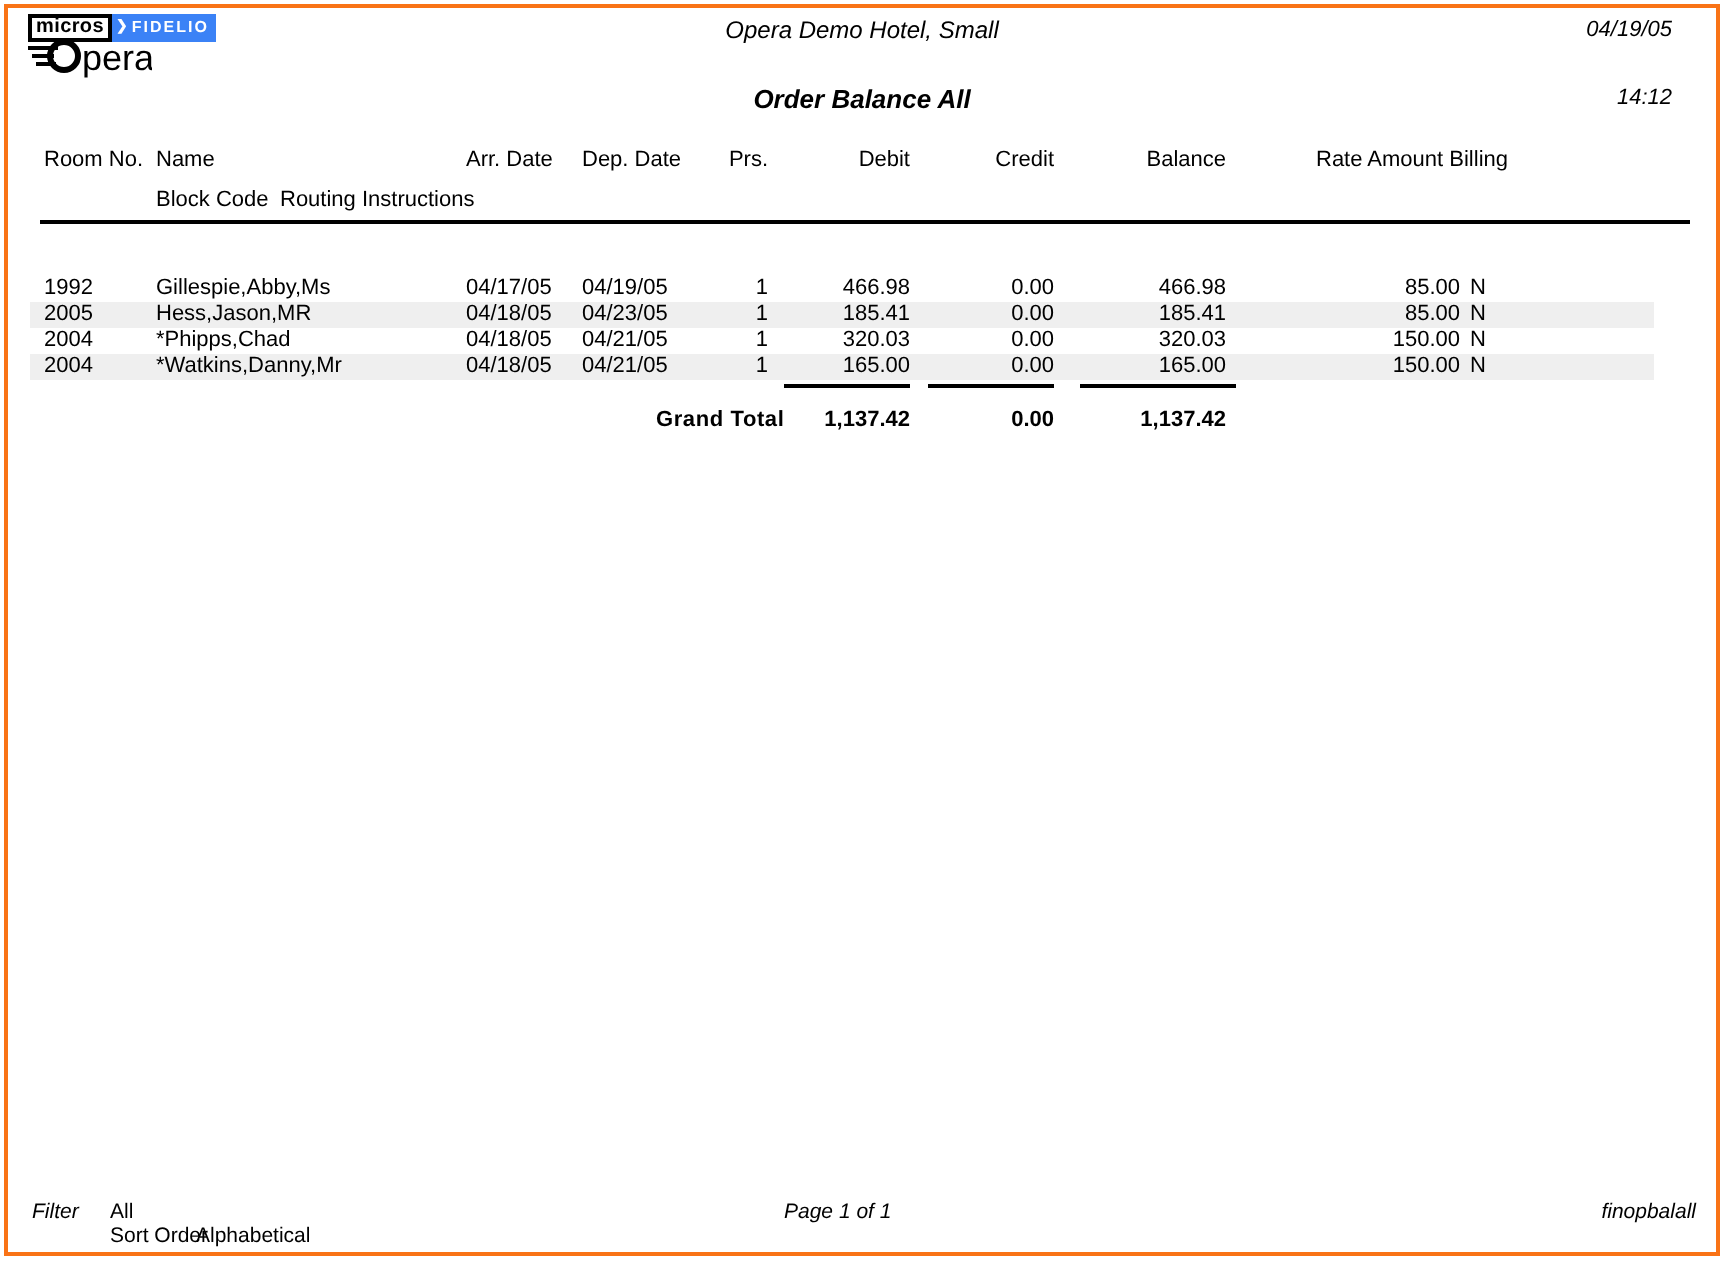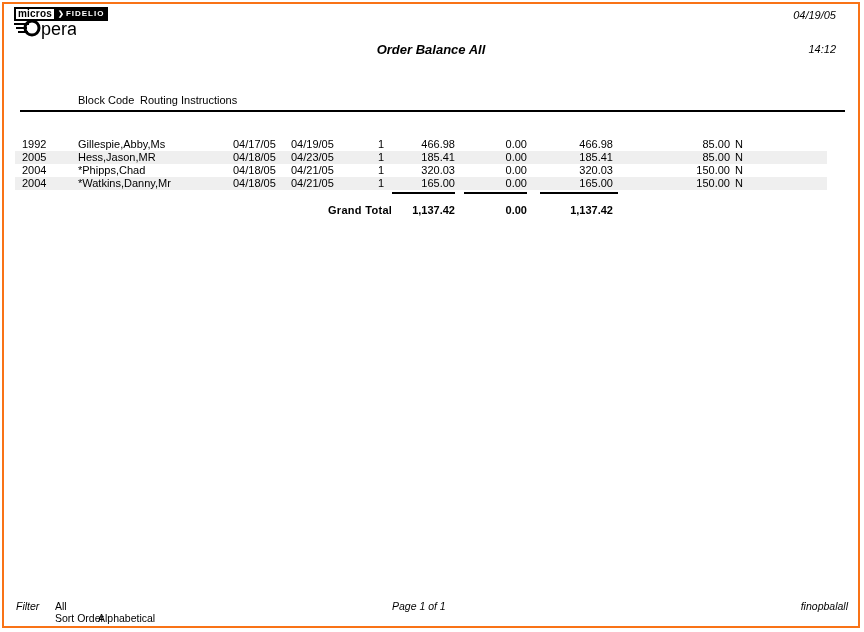--- a/index.html
+++ b/index.html
@@ -3,21 +3,21 @@
 <meta charset="utf-8">
 <style>
   html,body { margin:0; padding:0; background:#fff; }
   body { width:864px; height:632px; position:relative; font-family:"Liberation Sans", sans-serif; color:#000; }
   .page { position:absolute; left:2px; top:2px; width:854px; height:622px; border:2px solid #f97316; background:#fff; }
   .abs { position:absolute; white-space:nowrap; }
 
   
   .mf-logo { left:10px; top:3px; height:14px; display:flex; align-items:stretch; font-weight:bold; }
   .mf-micros { border:2px solid #000; background:#fff; color:#000; font-size:10px; line-height:10px; padding:0 2px; letter-spacing:0.2px; }
-  .mf-fidelio { background:#000000; color:#fff; font-size:8px; line-height:14px; padding:0 4px 0 2px; letter-spacing:1px; display:flex; align-items:flex-start; gap:1px; }
+  .mf-fidelio { background:#3b82f6; color:#fff; font-size:8px; line-height:14px; padding:0 4px 0 2px; letter-spacing:1px; display:flex; align-items:flex-start; gap:1px; }
   .mf-chevron { font-size:7px; color:#fff; }
   .opera-logo { left:10px; top:12px; }
 
   
   .hotel-name { left:0; right:0; top:4px; text-align:center; font-style:italic; font-size:12px; }
   .report-title { left:0; right:0; top:38px; text-align:center; font-style:italic; font-weight:bold; font-size:13px; }
   .hdr-date { right:22px; top:5px; font-style:italic; font-size:11px; }
   .hdr-time { right:22px; top:39px; font-style:italic; font-size:11px; }
 
   
@@ -78,24 +78,36 @@
   <div class="abs opera-logo">
     <svg width="62" height="24" viewBox="0 0 62 24">
       <line x1="0" y1="8" x2="15" y2="8" stroke="#000" stroke-width="2"></line>
       <line x1="2" y1="12" x2="13" y2="12" stroke="#000" stroke-width="2"></line>
       <line x1="4" y1="16" x2="14" y2="16" stroke="#000" stroke-width="2"></line>
       <circle cx="18" cy="12" r="7" stroke="#000" stroke-width="3" fill="none"></circle>
       <text x="27" y="19" font-size="18" font-family="Liberation Sans, sans-serif">pera</text>
     </svg>
   </div>
 
+  <div class="abs hotel-name">Opera Demo Hotel, Small</div>
   <div class="abs report-title">Order Balance All</div>
   <div class="abs hdr-date">04/19/05</div>
   <div class="abs hdr-time">14:12</div>
 
+  <div class="abs thead1">
+    <span class="cell c-room">Room No.</span>
+    <span class="cell c-name">Name</span>
+    <span class="cell c-arr">Arr. Date</span>
+    <span class="cell c-dep">Dep. Date</span>
+    <span class="cell c-prs">Prs.</span>
+    <span class="cell c-debit">Debit</span>
+    <span class="cell c-credit">Credit</span>
+    <span class="cell c-balance">Balance</span>
+    <span class="cell c-ratehdr">Rate Amount Billing</span>
+  </div>
 
   <div class="abs thead2">
     <span class="cell c-block">Block Code</span>
     <span class="cell c-routing">Routing Instructions</span>
   </div>
 
   <div class="abs hrule"></div>
 
   <div class="abs rows">
     <div class="row">

